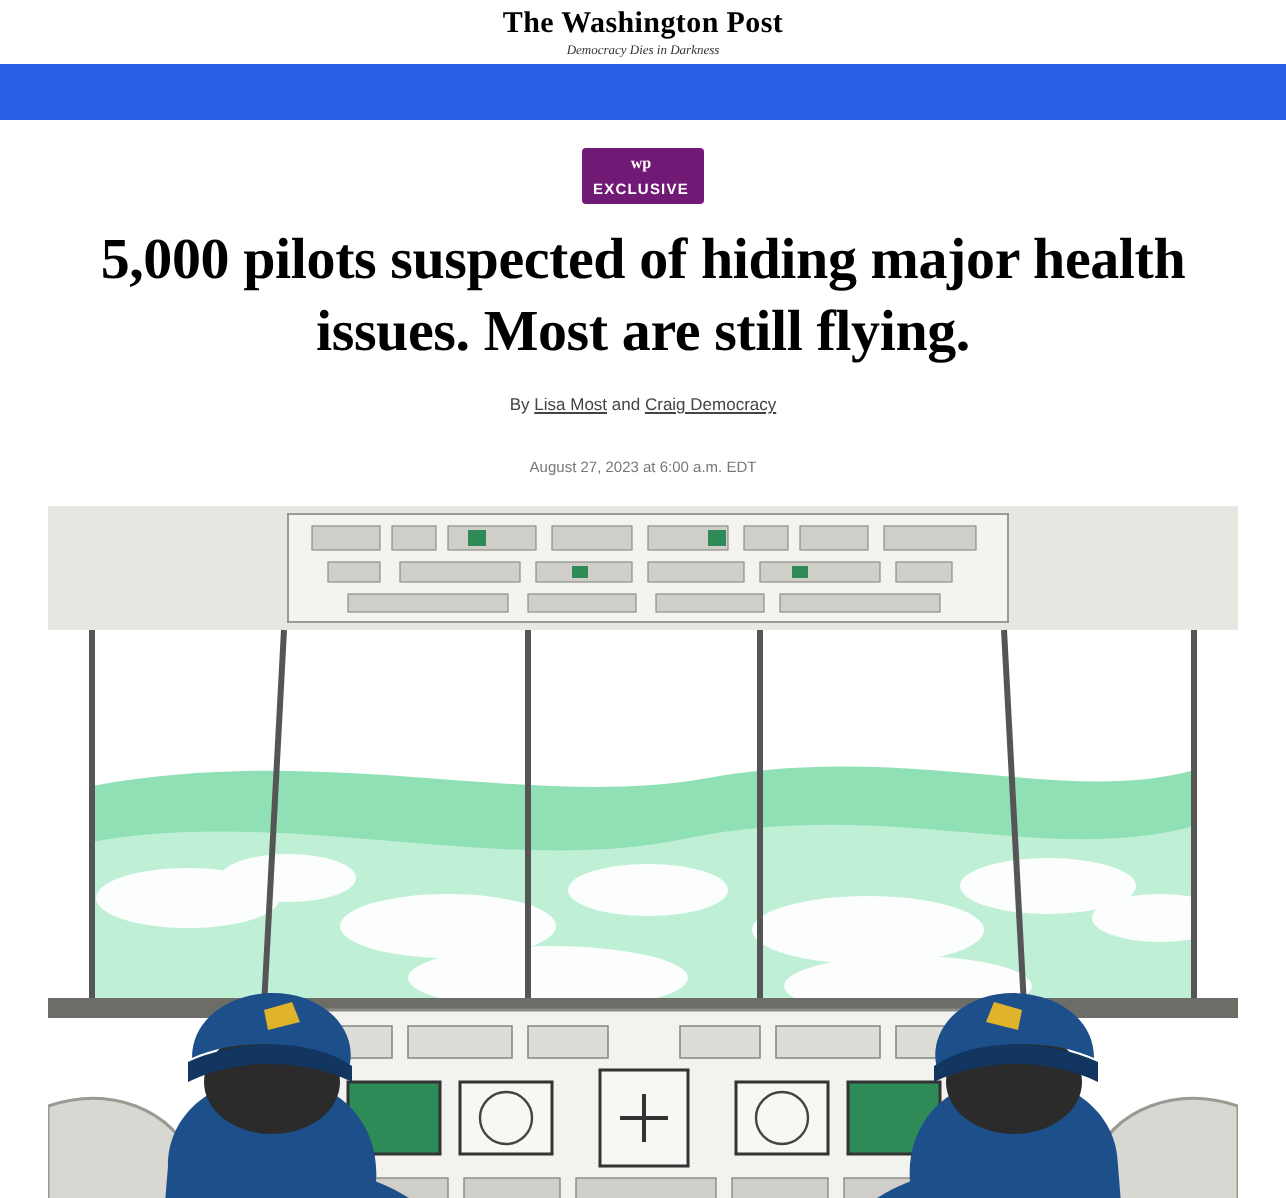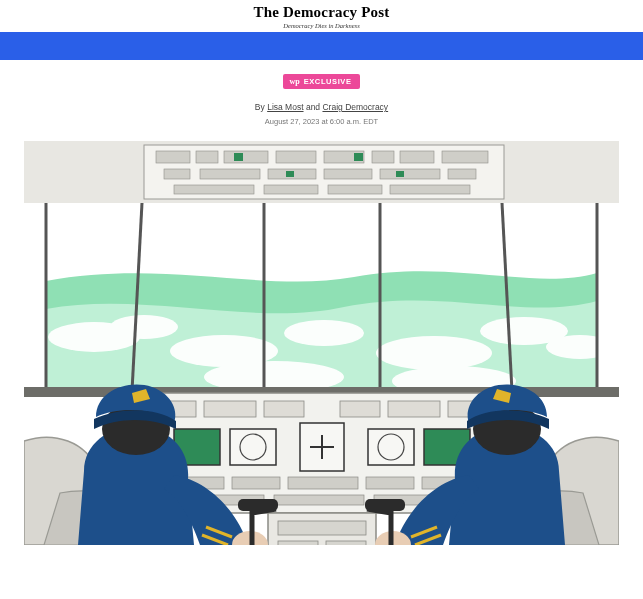--- a/index.html
+++ b/index.html
@@ -58,28 +58,29 @@
   }
   .kicker-wrap {
     display: flex;
     justify-content: center;
     margin-bottom: 10px;
   }
   .kicker {
     display: inline-flex;
     align-items: center;
     gap: 4px;
-    background: #ec4899;
+    background: #701a75;
     color: #ffffff;
     font-size: 7.5px;
     font-weight: bold;
     letter-spacing: 0.6px;
     padding: 3px 8px 3px 6px;
     border-radius: 2px;
     line-height: 9px;
+    flex-direction: column;
   }
   .kicker-logo {
     font-family: "Liberation Serif", serif;
     font-size: 8px;
     font-weight: bold;
     font-style: normal;
     letter-spacing: 0;
   }
   .headline {
     font-family: "Liberation Serif", serif;
@@ -95,21 +96,21 @@
     margin-top: 12px;
     font-size: 8.5px;
     line-height: 12px;
     color: #444444;
   }
   .byline a {
     color: #444444;
     text-decoration: underline;
   }
   .timestamp {
-    margin-top: 3px;
+    margin-top: 20px;
     font-size: 7.5px;
     line-height: 11px;
     color: #777777;
   }
 
   
   .illustration-wrap {
     margin: 14px 24px 0 24px;
     height: 404px;
     overflow: hidden;
@@ -121,35 +122,36 @@
     width: 100%;
     height: 100%;
   }
 </style>
 </head>
 <body>
 
 <div class="page">
 
   <div class="masthead">
-    <div class="masthead-title">The Democracy Post</div>
+    <div class="masthead-title">The Washington Post</div>
     <div class="masthead-slogan">Democracy Dies in Darkness</div>
   </div>
 
   <div class="blue-bar"></div>
 
   <div class="article-header">
 
     <div class="kicker-wrap">
       <span class="kicker">
         <span class="kicker-logo">wp</span>
         <span>EXCLUSIVE</span>
       </span>
     </div>
 
+    <h1 class="headline">5,000 pilots suspected of hiding major health issues. Most are still flying.</h1>
 
     <div class="byline">
       <span>By</span>
       <a href="#">Lisa Most</a>
       <span>and</span>
       <a href="#">Craig Democracy</a>
     </div>
 
     <div class="timestamp">August 27, 2023 at 6:00 a.m. EDT</div>
   </div>

